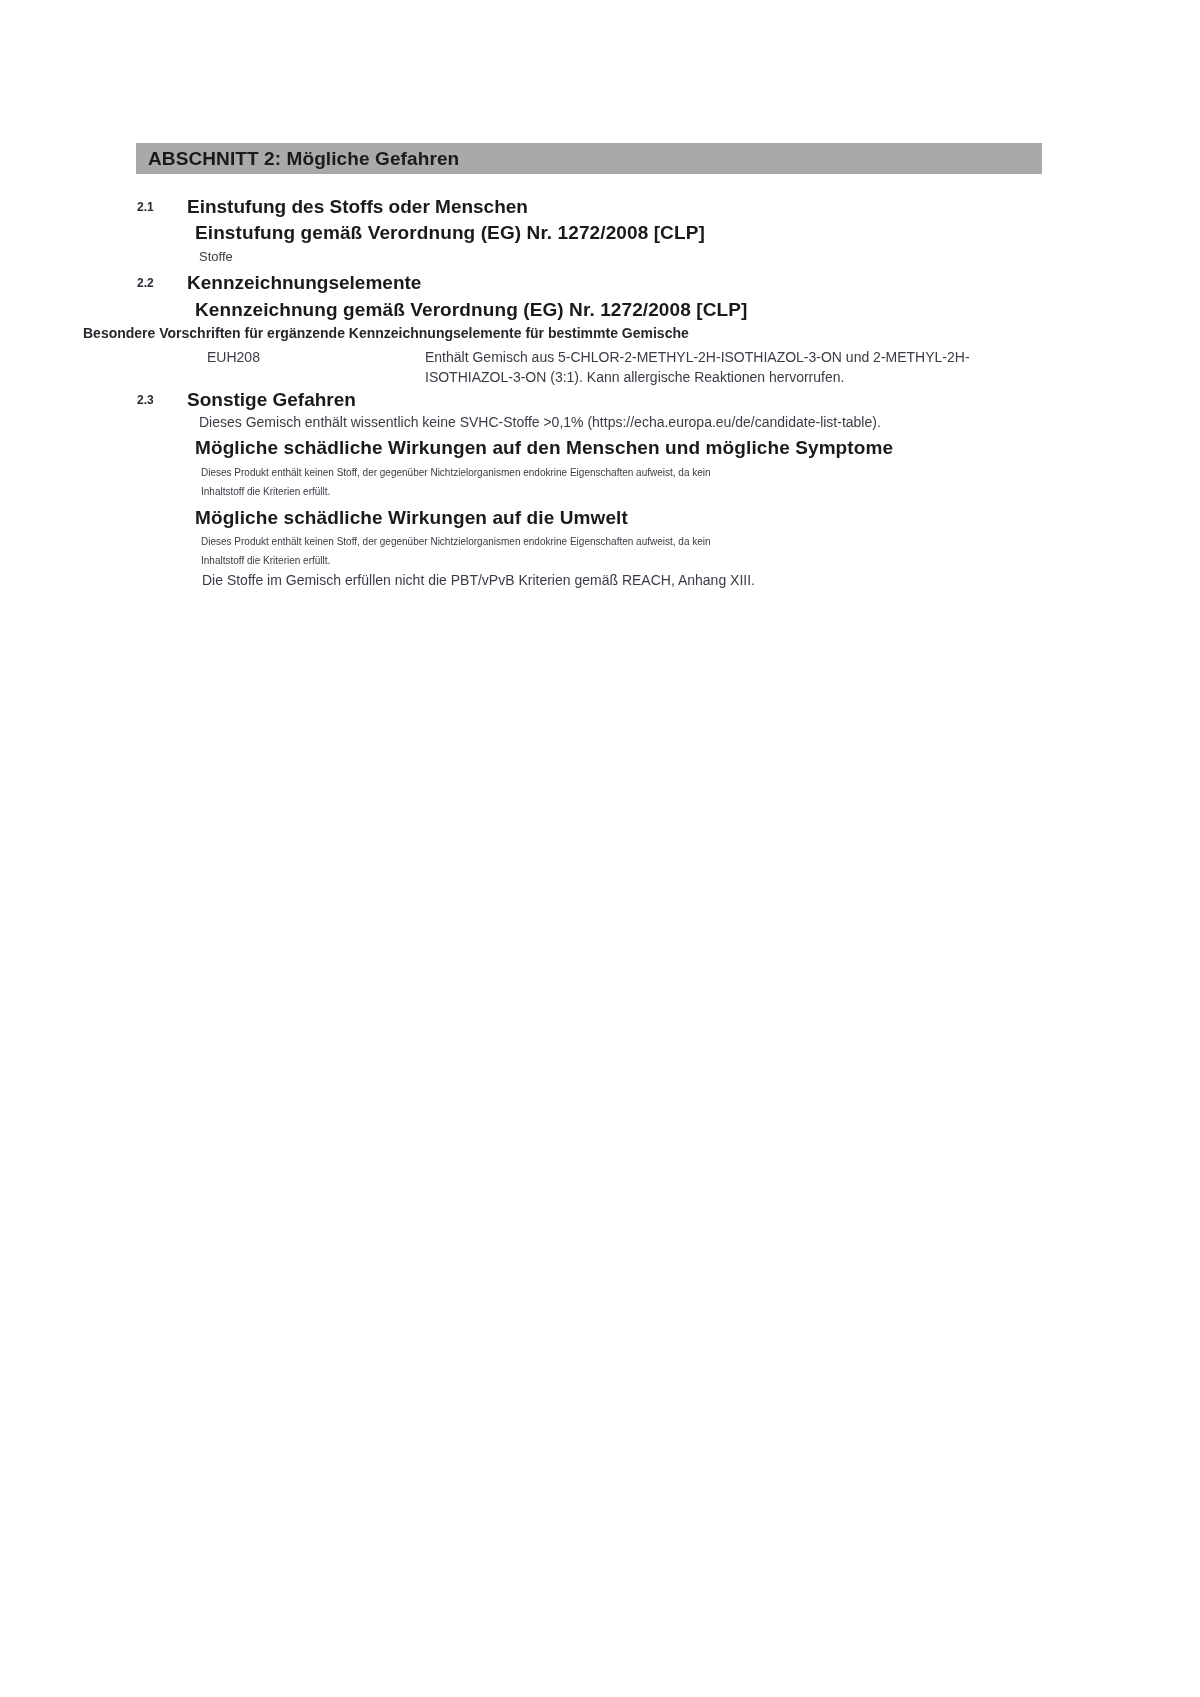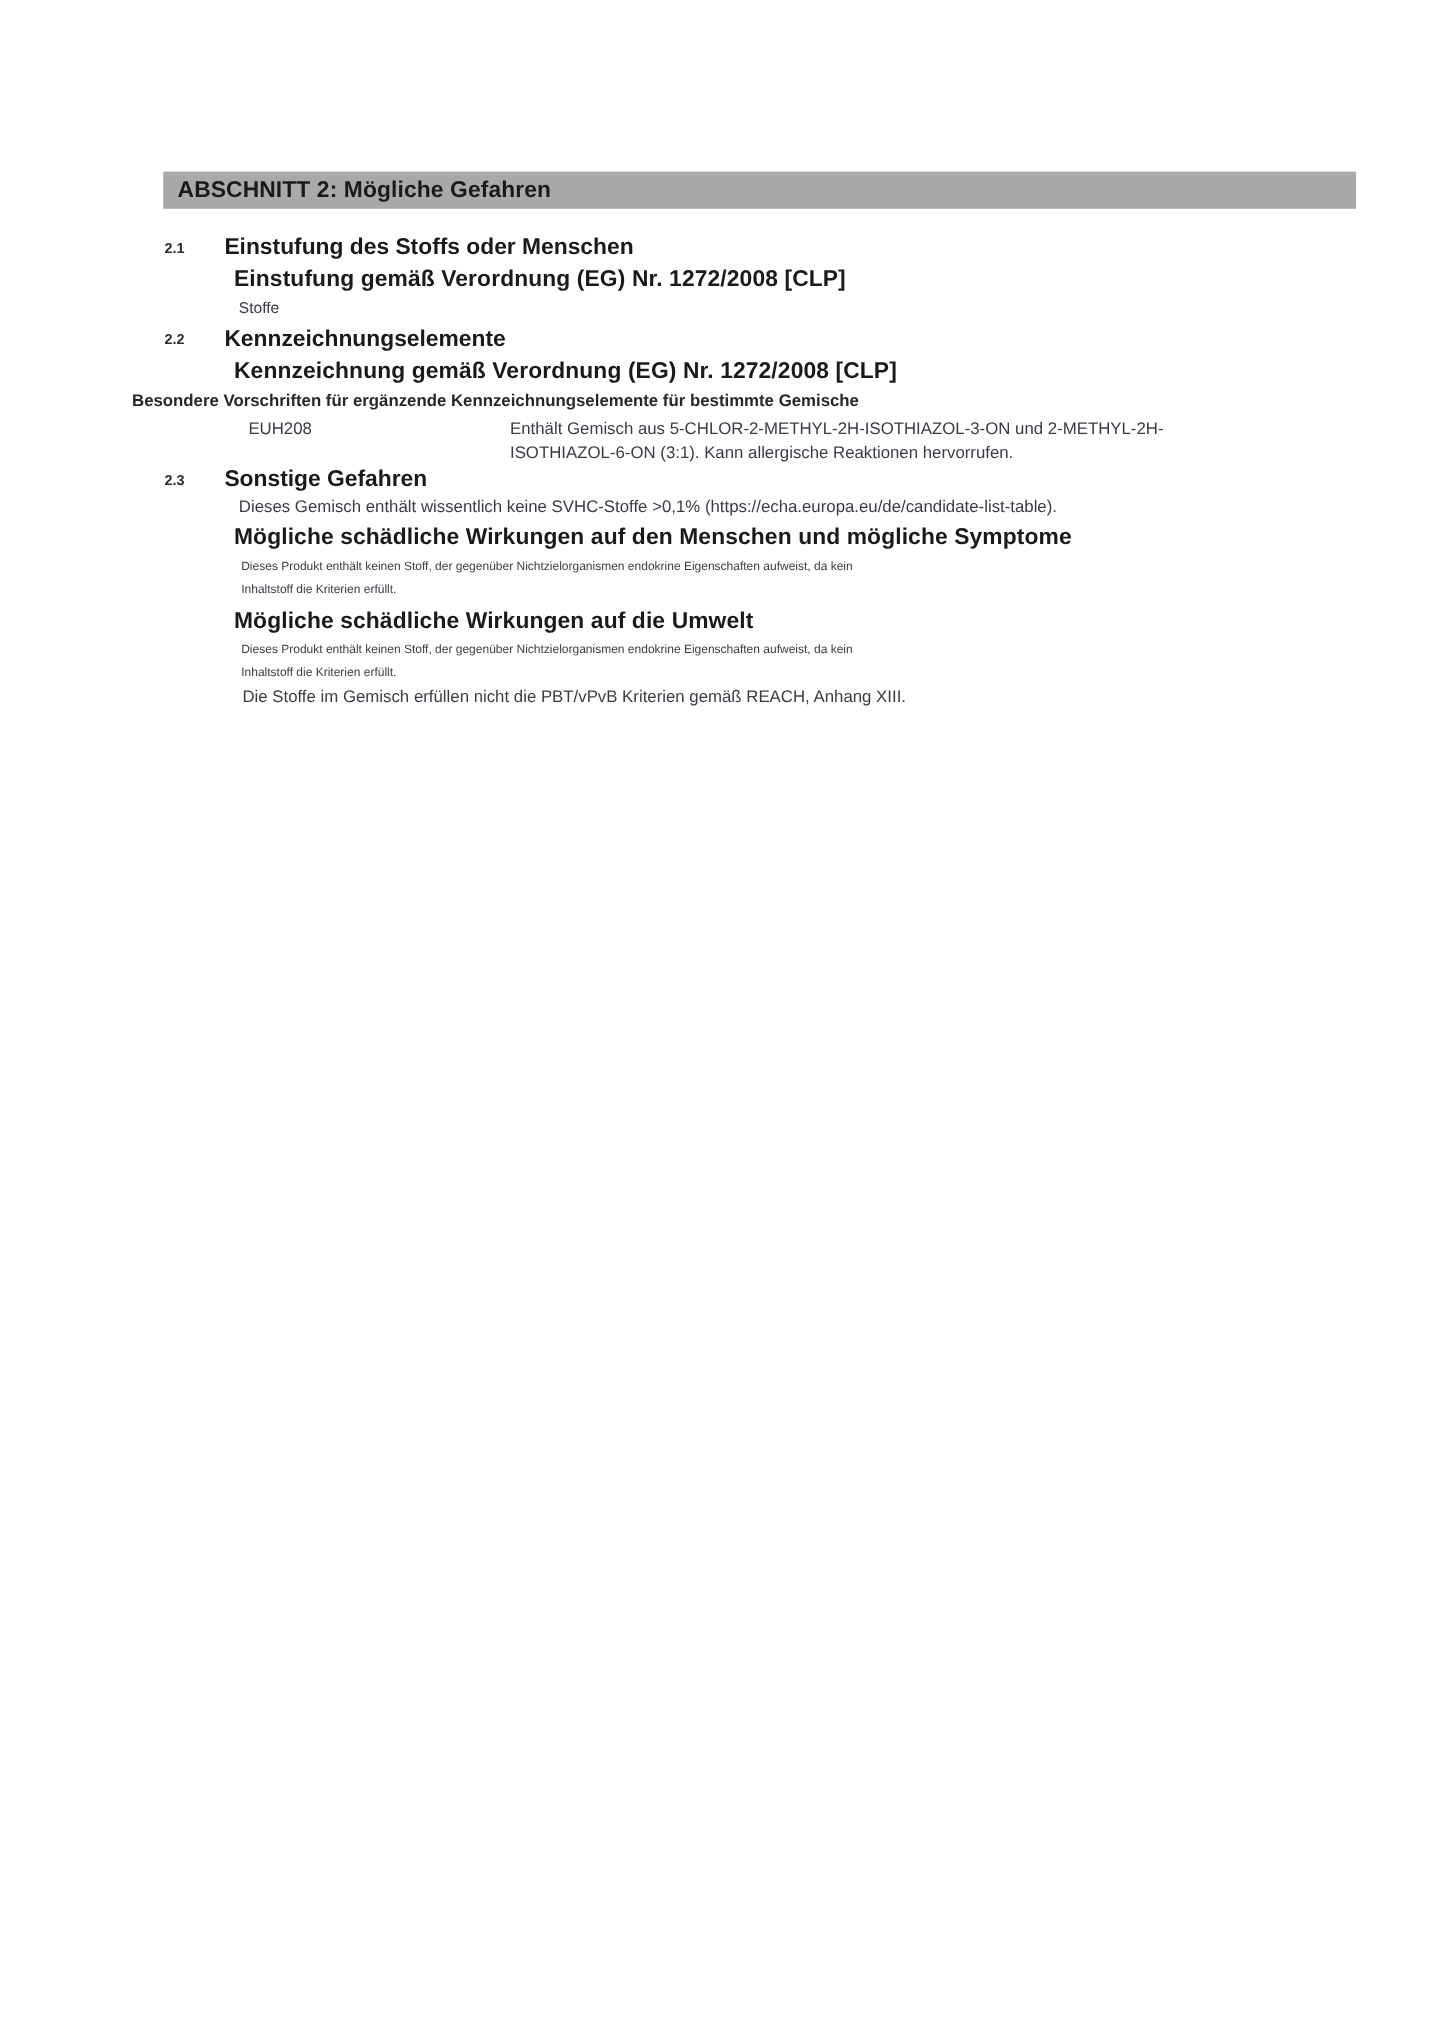--- a/index.html
+++ b/index.html
@@ -20,21 +20,21 @@
     height: 1697px;
     background: #ffffff;
     padding-top: 143px;
     box-sizing: border-box;
     overflow: hidden;
   }
 
   
   .section-bar {
     margin-left: 136px;
-    width: 994px;
+    width: 906px;
     height: 31px;
     line-height: 31px;
     background: var(--header-bar-bg, #a9a9a9);
     box-sizing: border-box;
     padding-left: 12px;
     font-size: 19px;
     font-weight: bold;
     color: var(--heading-text, #1a1a1c);
     letter-spacing: 0.1px;
   }
@@ -63,21 +63,21 @@
     padding-left: 195px;
     line-height: 23px;
     font-size: 19px;
     font-weight: bold;
     color: var(--heading-text, #1a1a1c);
     letter-spacing: 0.1px;
   }
 
   
   .h3 {
-    padding-left: 110px;
+    padding-left: 83px;
     line-height: 17px;
     font-size: 14px;
     font-weight: bold;
     color: var(--subheading-text, #26262c);
   }
 
   
   .body-line {
     padding-left: 201px;
     line-height: 19px;
@@ -150,21 +150,21 @@
     <span class="sec-num">2.2</span>
     <span>Kennzeichnungselemente</span>
   </div>
   <div class="h2 mt-s22sub">Kennzeichnung gemäß Verordnung (EG) Nr. 1272/2008 [CLP]</div>
   <div class="h3 mt-besondere">Besondere Vorschriften für ergänzende Kennzeichnungselemente für bestimmte Gemische</div>
 
   <div class="euh-row mt-euh">
     <div class="euh-code">EUH208</div>
     <div class="euh-desc">
       <div>Enthält Gemisch aus 5-CHLOR-2-METHYL-2H-ISOTHIAZOL-3-ON und 2-METHYL-2H-</div>
-      <div>ISOTHIAZOL-6-ON (3:1). Kann allergische Reaktionen hervorrufen.</div>
+      <div>ISOTHIAZOL-3-ON (3:1). Kann allergische Reaktionen hervorrufen.</div>
     </div>
   </div>
 
   <div class="num-row mt-s23">
     <span class="sec-num">2.3</span>
     <span>Sonstige Gefahren</span>
   </div>
   <div class="svhc mt-svhc">Dieses Gemisch enthält wissentlich keine SVHC-Stoffe &gt;0,1% (https://echa.europa.eu/de/candidate-list-table).</div>
 
   <div class="h2 mt-menschen">Mögliche schädliche Wirkungen auf den Menschen und mögliche Symptome</div>

